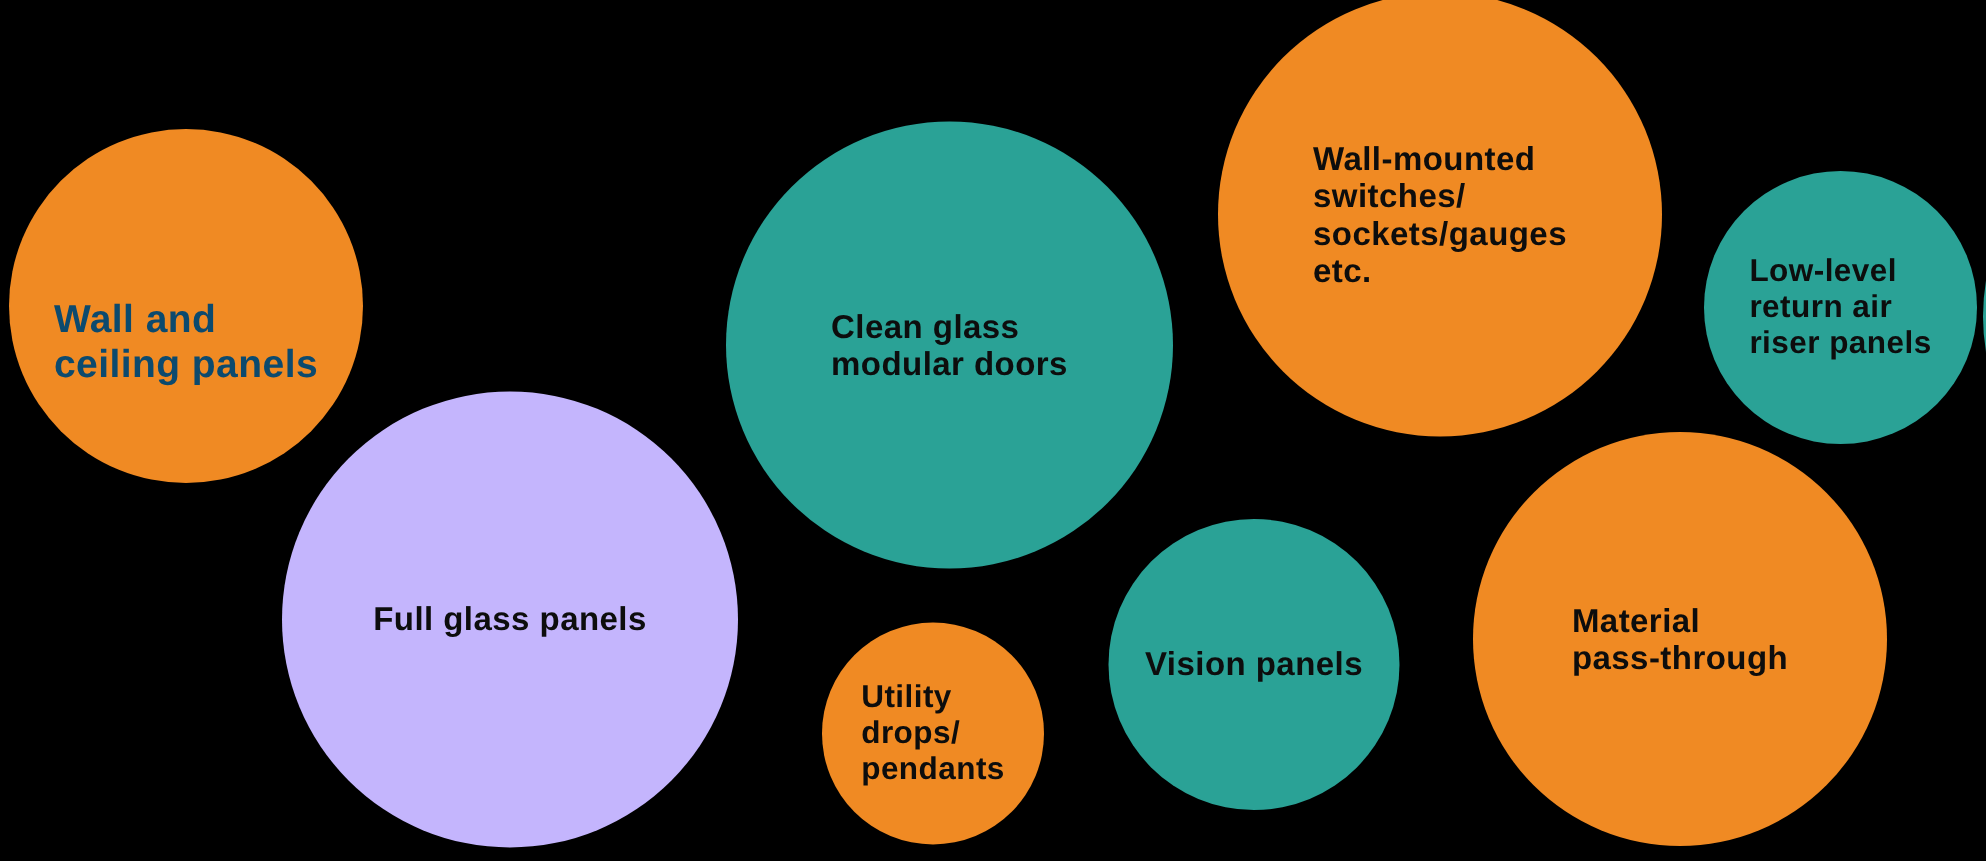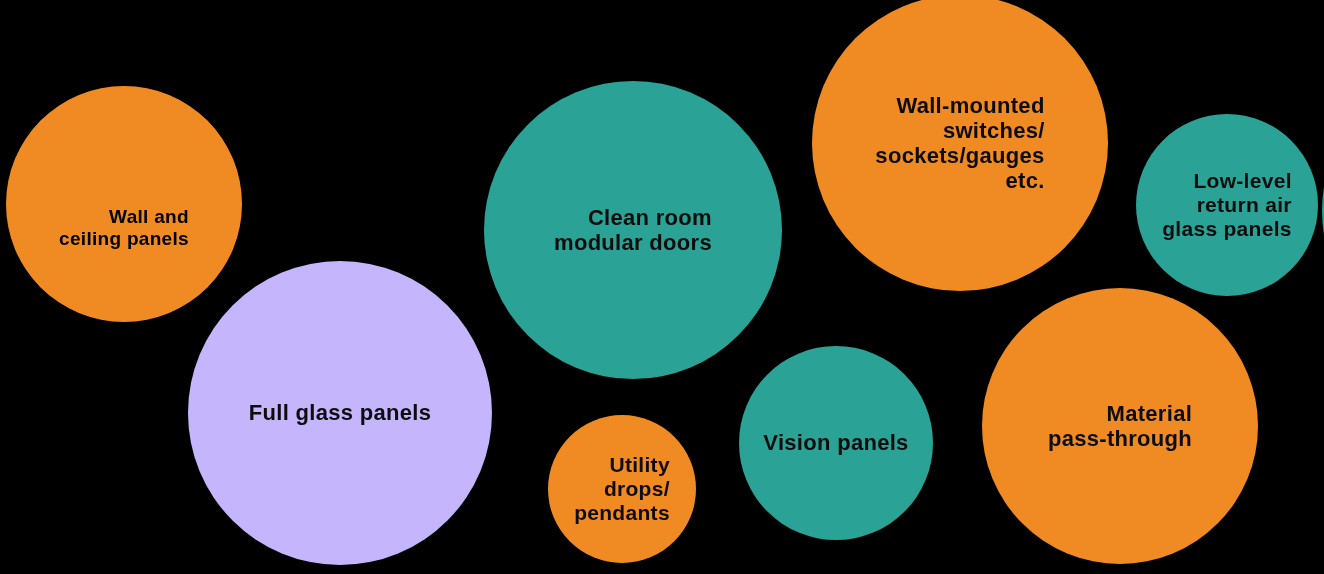--- a/index.html
+++ b/index.html
@@ -17,42 +17,42 @@
   }
   .bubble {
     position: absolute;
     border-radius: 50%;
     display: flex;
     align-items: center;
     justify-content: center;
   }
   .bubble-label {
     white-space: pre-line;
-    text-align: right;
+    text-align: left;
     font-weight: 600;
     line-height: 1.14;
     letter-spacing: 0.3px;
   }
 </style>
 </head>
 <body style="background: rgb(0, 0, 0);">
 
 <div class="stage">
 
   <div class="bubble" style="left: 6px; top: 86px; width: 236px; height: 236px; background: rgb(240, 138, 35);">
-    <span class="bubble-label" style="font-size: 19px; color: #000000; margin-top: 48px;">Wall and
+    <span class="bubble-label" style="font-size: 26px; color: #0c4a6e; margin-top: 48px;">Wall and
 ceiling panels</span>
   </div>
 
   <div class="bubble" style="left: 188px; top: 261px; width: 304px; height: 304px; background: #c4b5fd;">
     <span class="bubble-label" style="font-size: 22px; color: rgb(13, 13, 13);">Full glass panels</span>
   </div>
 
   <div class="bubble" style="left: 484px; top: 81px; width: 298px; height: 298px; background: rgb(42, 162, 150);">
-    <span class="bubble-label" style="font-size: 22px; color: rgb(13, 13, 13);">Clean room
+    <span class="bubble-label" style="font-size: 22px; color: rgb(13, 13, 13);">Clean glass
 modular doors</span>
   </div>
 
   <div class="bubble" style="left: 548px; top: 415px; width: 148px; height: 148px; background: rgb(240, 138, 35);">
     <span class="bubble-label" style="font-size: 21px; color: rgb(13, 13, 13);">Utility
 drops/
 pendants</span>
   </div>
 
   <div class="bubble" style="left: 739px; top: 346px; width: 194px; height: 194px; background: rgb(42, 162, 150);">
@@ -62,21 +62,21 @@
   <div class="bubble" style="left: 812px; top: -5px; width: 296px; height: 296px; background: rgb(240, 138, 35);">
     <span class="bubble-label" style="font-size: 22px; color: rgb(13, 13, 13);">Wall-mounted
 switches/
 sockets/gauges
 etc.</span>
   </div>
 
   <div class="bubble" style="left: 1136px; top: 114px; width: 182px; height: 182px; background: rgb(42, 162, 150);">
     <span class="bubble-label" style="font-size: 21px; color: rgb(13, 13, 13);">Low-level
 return air
-glass panels</span>
+riser panels</span>
   </div>
 
   <div class="bubble" style="left: 982px; top: 288px; width: 276px; height: 276px; background: rgb(240, 138, 35);">
     <span class="bubble-label" style="font-size: 22px; color: rgb(13, 13, 13);">Material
 pass-through</span>
   </div>
 
   <div class="bubble" style="left: 1322px; top: 69px; width: 284px; height: 284px; background: rgb(42, 162, 150);"></div>
 
 </div>

